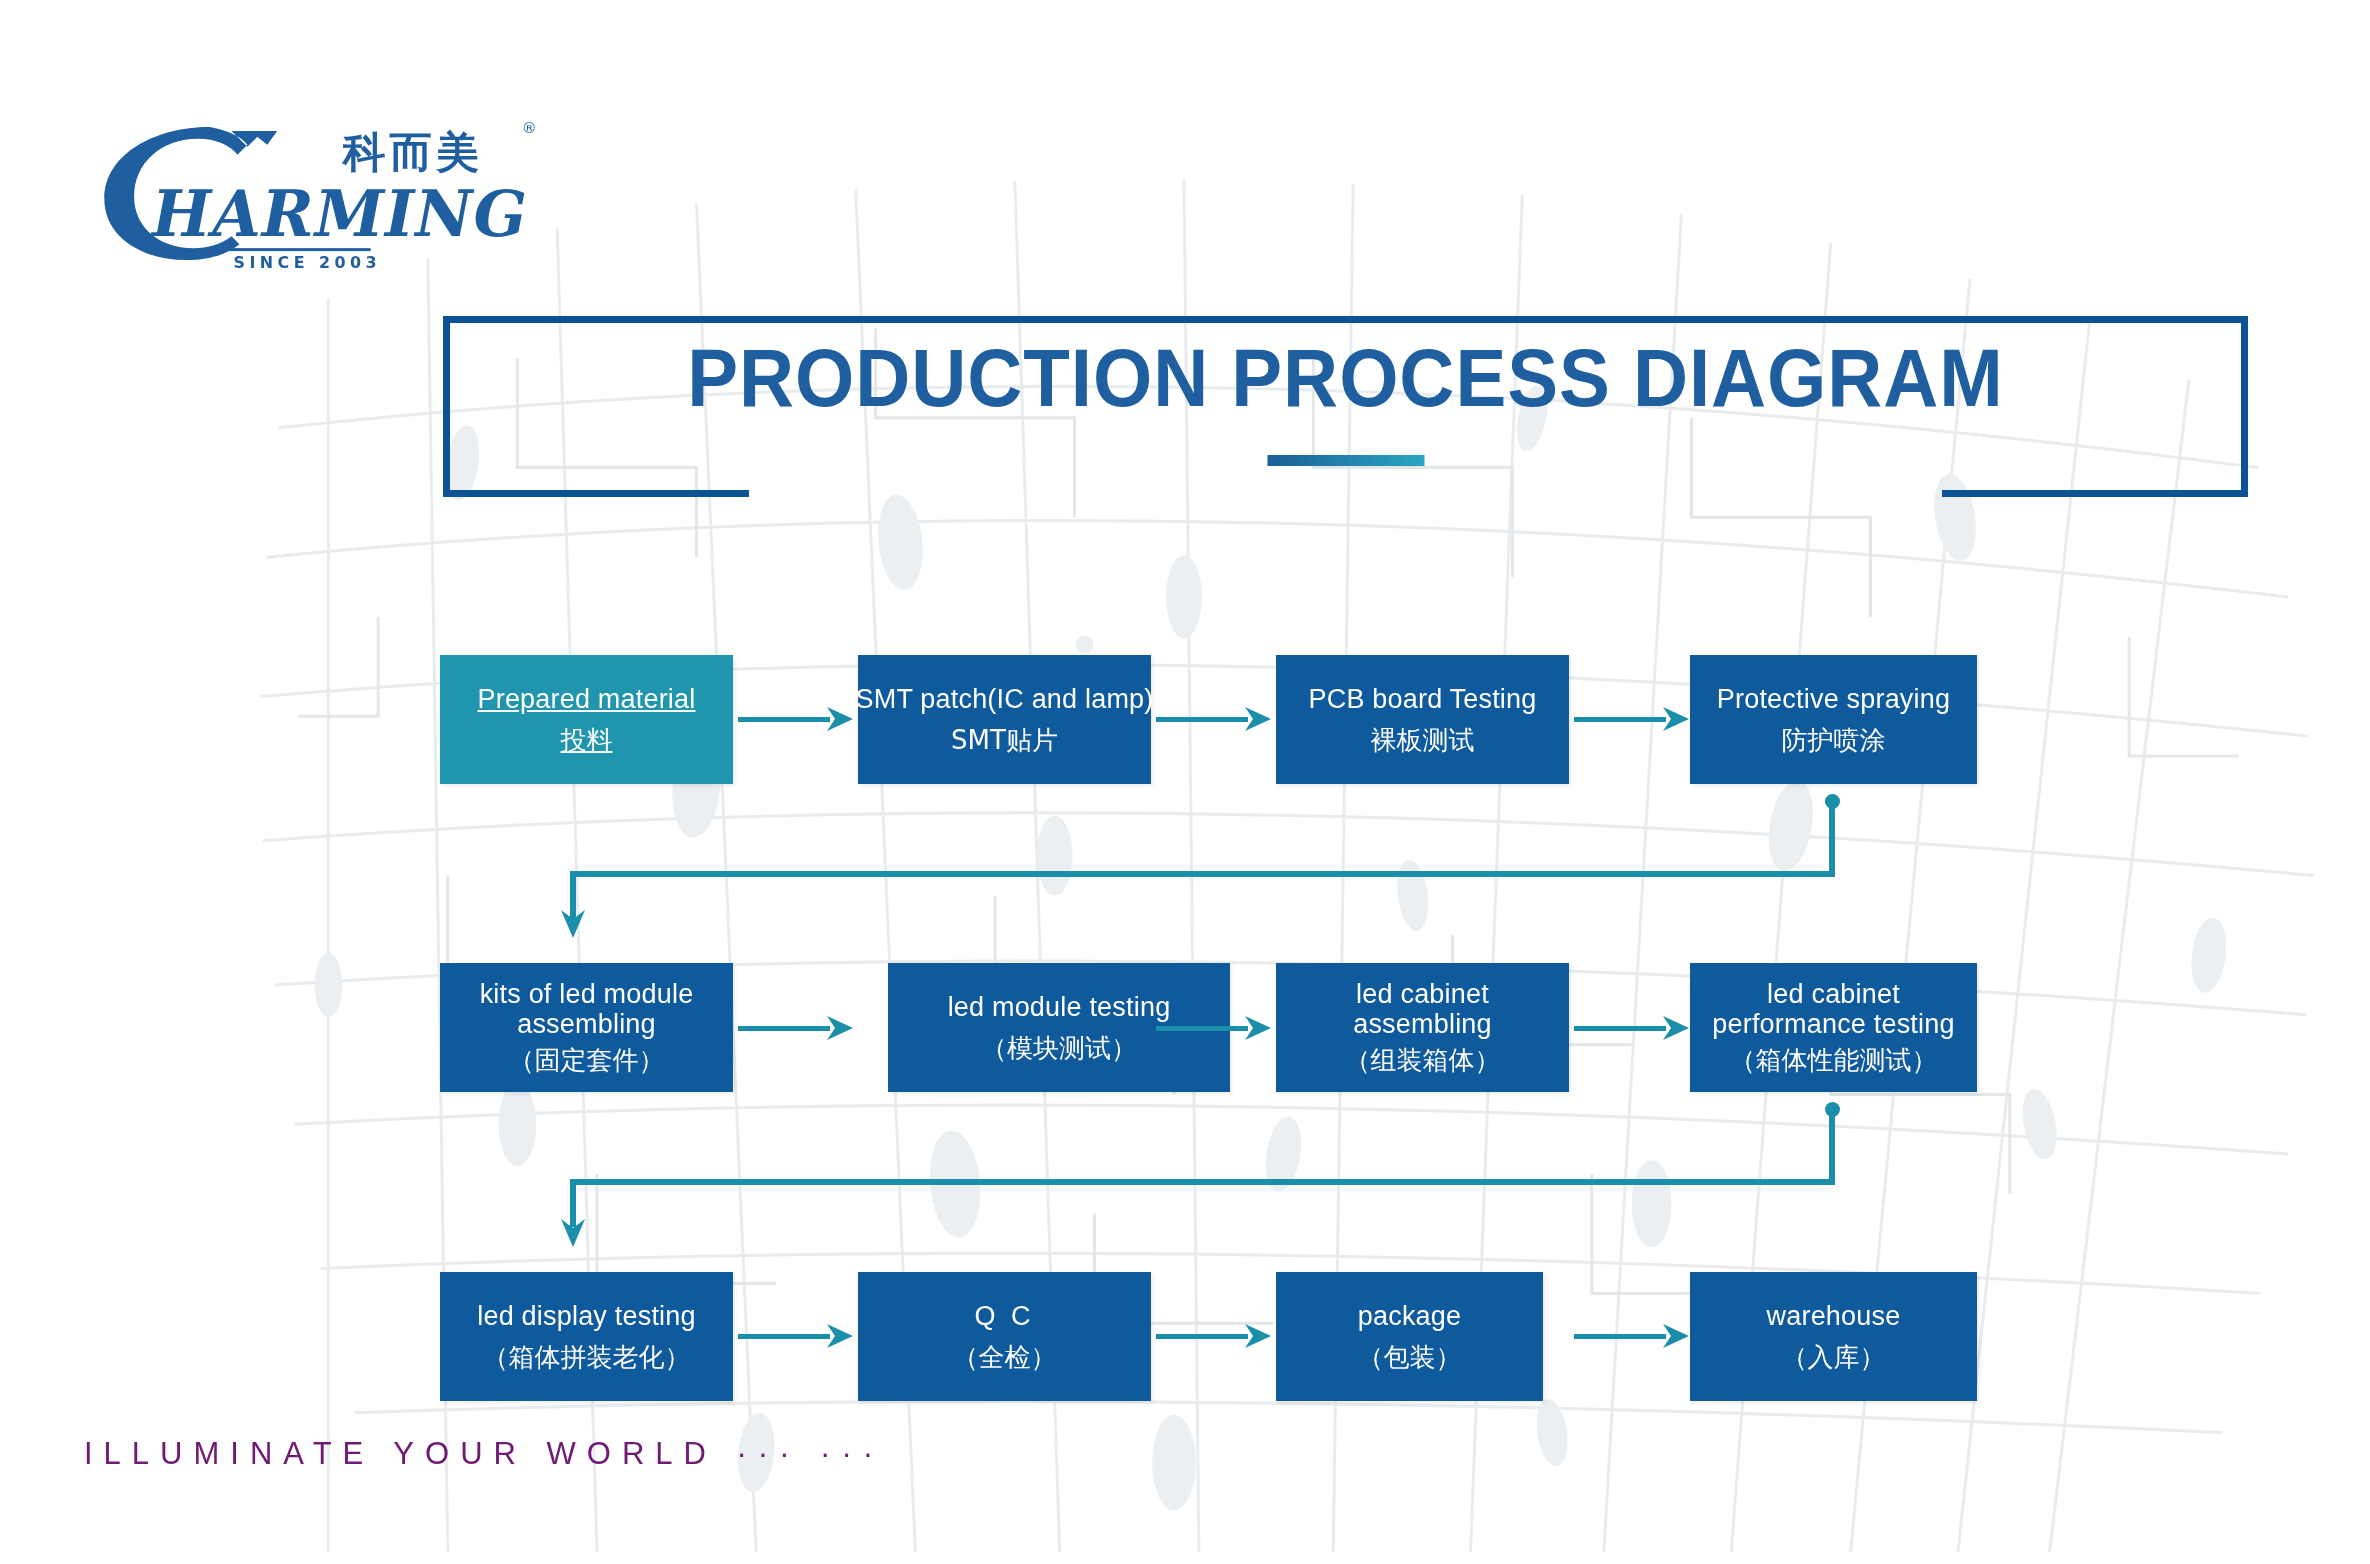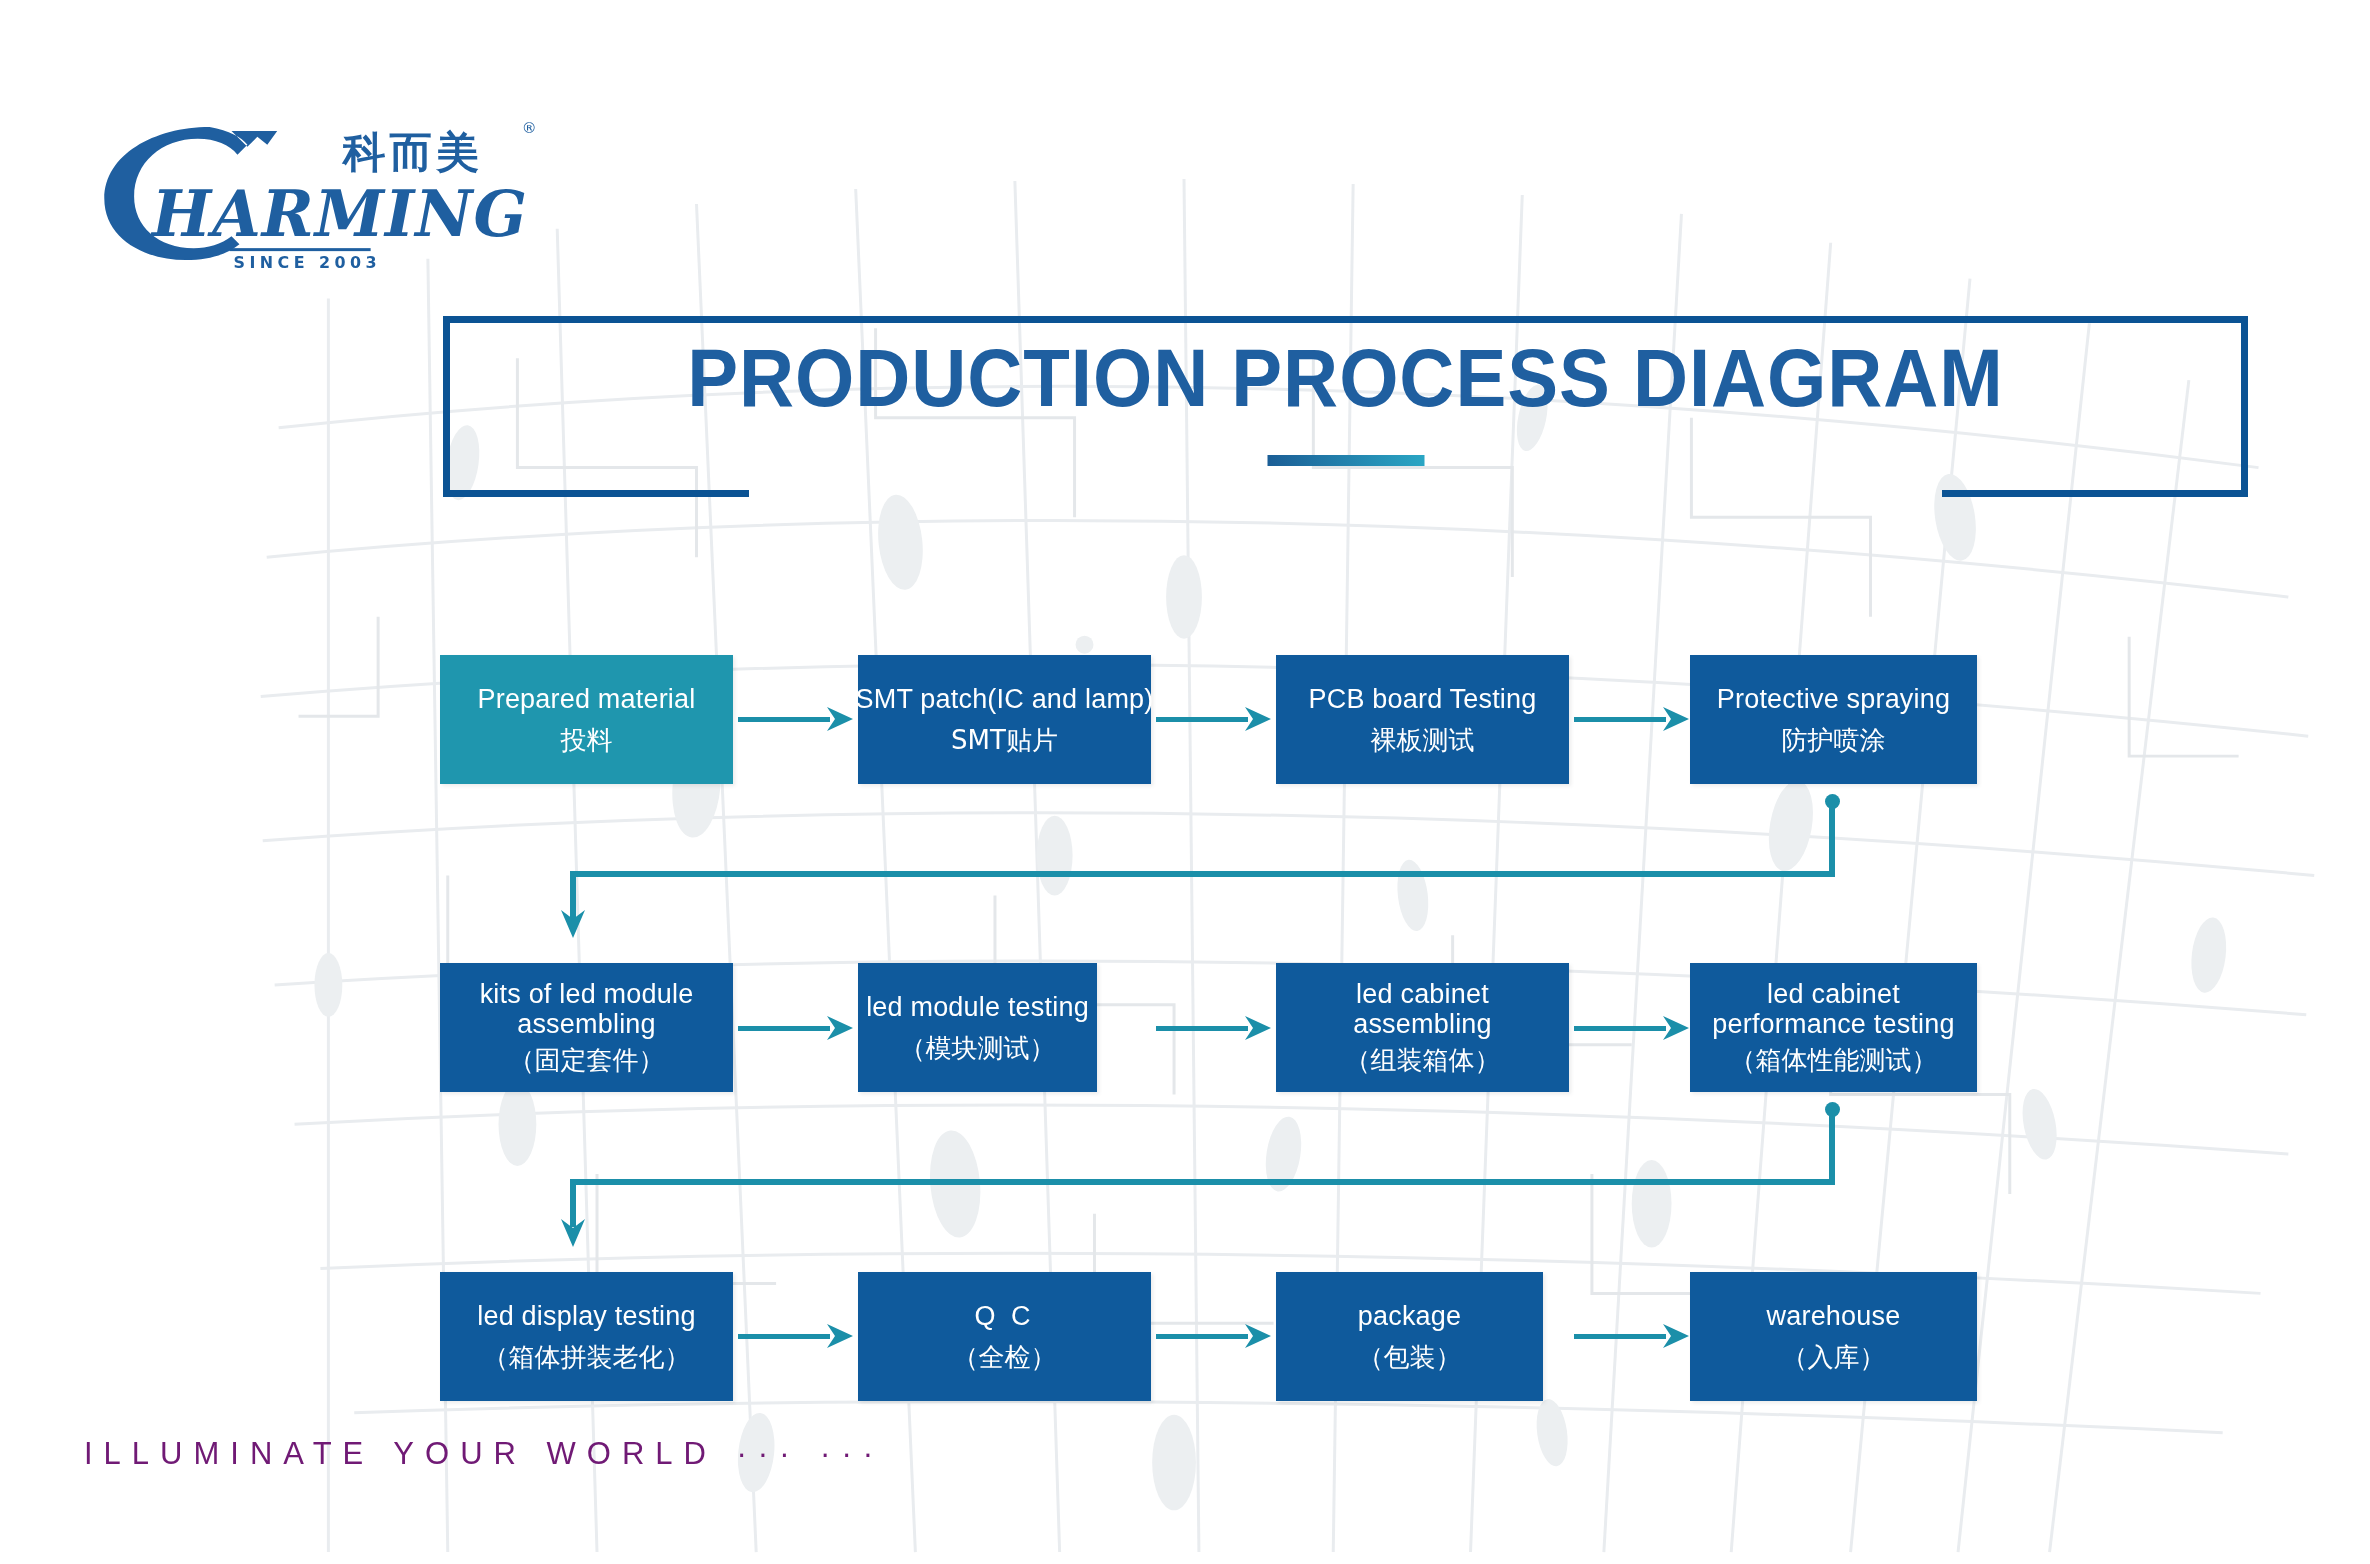--- a/index.html
+++ b/index.html
@@ -68,21 +68,21 @@
     position: absolute;
     background: #0f5a9c;
     color: #ffffff;
     display: flex;
     flex-direction: column;
     align-items: center;
     justify-content: center;
     text-align: center;
     box-shadow: 2px 2px 4px rgba(0,0,0,0.08);
   }
-  .pbox.teal { background: #1f96ae; }
+  .pbox.teal { background: #1f96ae; text-decoration: underline; }
   .pbox .en {
     font-size: 27px;
     line-height: 30px;
     font-weight: 400;
     letter-spacing: 0.2px;
     white-space: nowrap;
   }
   .pbox .en.wrap { white-space: normal; }
   .pbox .cn {
     font-size: 26px;
@@ -283,21 +283,21 @@
       <div class="cn tight">（固定套件）</div>
     </div>
 
     <div class="harrow" style="left:738px; top:1013px; width:115px;">
       <div class="shaft" style="width:92px;"></div>
       <svg class="head" viewBox="0 0 26 30">
         <path d="M0 3 L26 15 L0 27 L8 15 Z" fill="#1b8fa9"></path>
       </svg>
     </div>
 
-    <div class="pbox" style="left:858px; top:963px; width:239px; height:129px;">
+    <div class="pbox" style="left:888px; top:963px; width:342px; height:129px;">
       <div class="en">led module testing</div>
       <div class="cn">（模块测试）</div>
     </div>
 
     <div class="harrow" style="left:1156px; top:1013px; width:115px;">
       <div class="shaft" style="width:92px;"></div>
       <svg class="head" viewBox="0 0 26 30">
         <path d="M0 3 L26 15 L0 27 L8 15 Z" fill="#1b8fa9"></path>
       </svg>
     </div>

